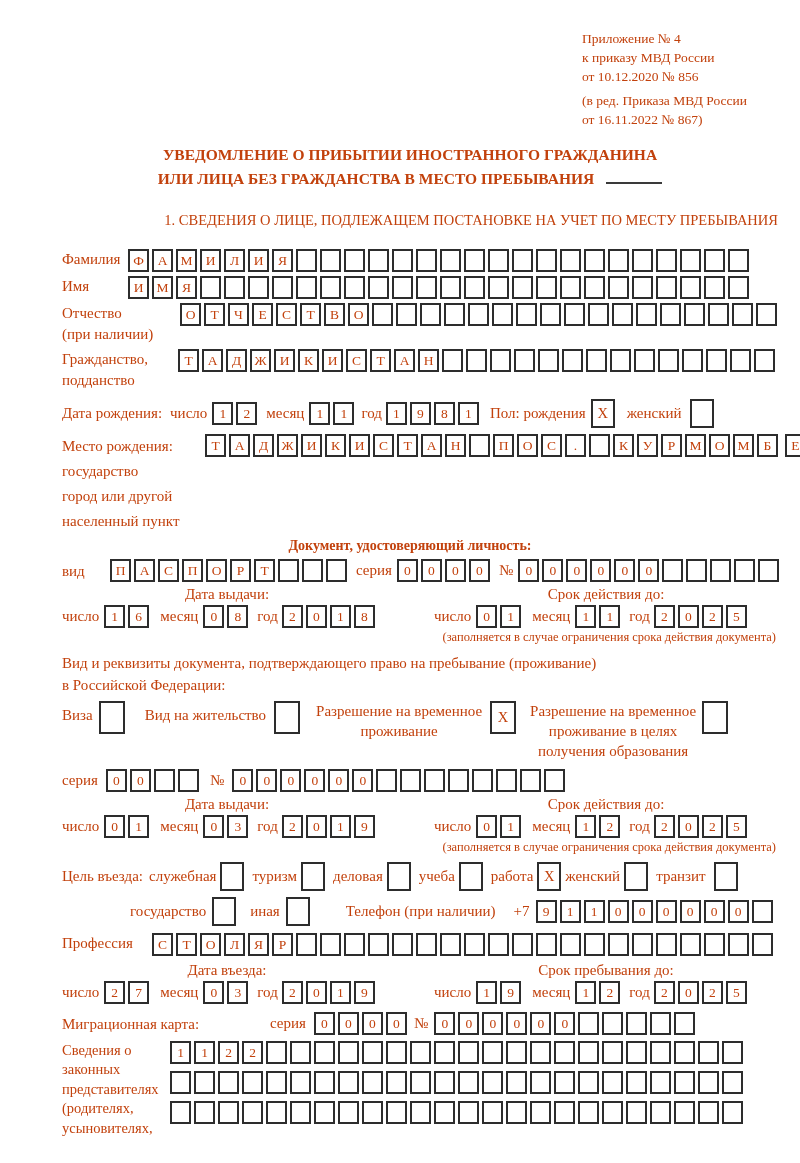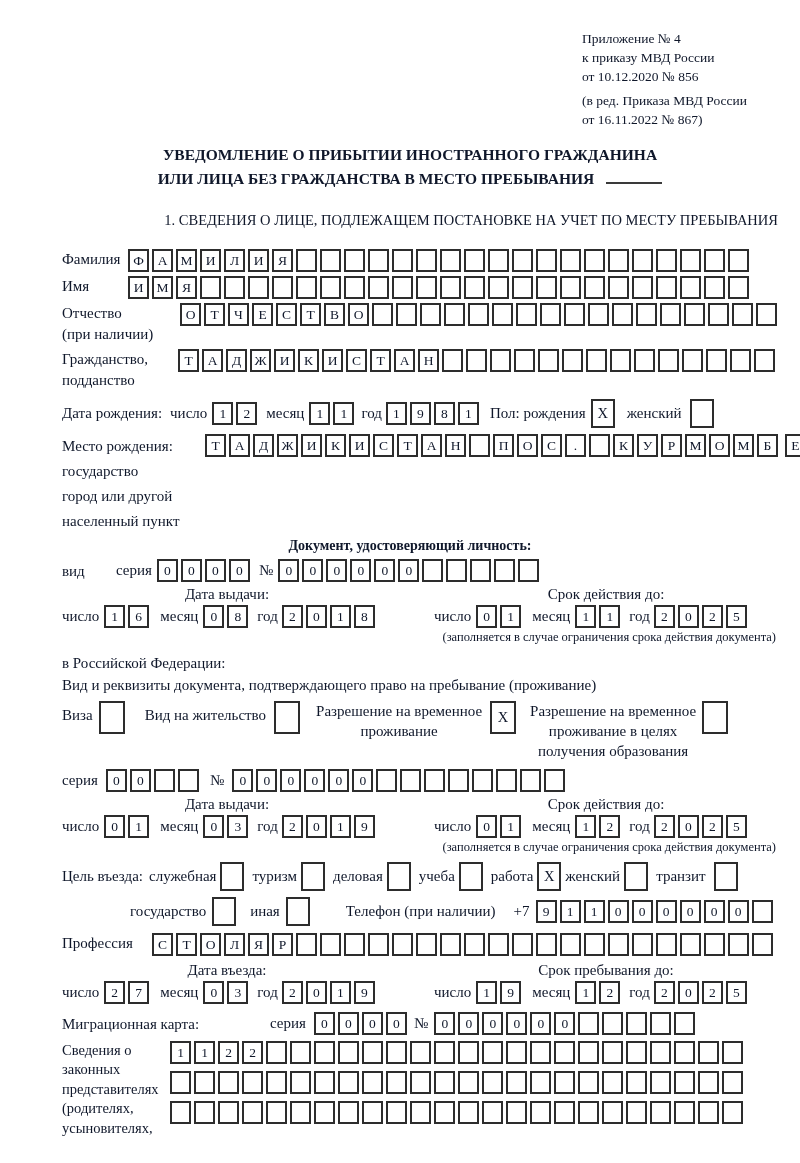--- a/index.html
+++ b/index.html
@@ -1,20 +1,20 @@
 <!DOCTYPE html>
 <html><head>
 <meta charset="utf-8">
 <style>
   html,body{margin:0;padding:0;background:#fff;}
   .page{
     width:800px;height:1163px;box-sizing:border-box;
     padding:30px 22px 10px 62px;
     font-family:"Liberation Serif","DejaVu Serif",serif;
-    color:#0f172a;background:#fff;overflow:hidden;position:relative;
+    color:#c2410c;background:#fff;overflow:hidden;position:relative;
   }
   .hdr{margin-left:520px;font-size:13.5px;line-height:1.4;}
   .hdr div{white-space:nowrap;}
   .hdr .gap{height:5px;}
   .formlbl{margin-top:20px;text-align:right;padding-right:12px;font-weight:bold;font-size:15px;letter-spacing:.5px;}
   .title{margin-top:14px;margin-left:-20px;text-align:center;font-weight:bold;font-size:15.5px;line-height:1.5;}
   .blank-line{display:inline-block;width:56px;height:13px;border-bottom:2px solid #3a3a3a;margin-left:12px;}
   .sec-heading{margin-top:22px;margin-left:-24px;text-align:right;font-weight:normal;font-size:14.5px;white-space:nowrap;}
   .formbody{margin-top:20px;font-size:15px;}
   .frow{display:flex;align-items:flex-start;margin-bottom:4px;white-space:nowrap;}
@@ -127,20 +127,21 @@
         <div class="cells ml35 mb7"><span class="c">Т</span><span class="c">А</span><span class="c">Д</span><span class="c">Ж</span><span class="c">И</span><span class="c">К</span><span class="c">И</span><span class="c">С</span><span class="c">Т</span><span class="c">А</span><span class="c">Н</span><span class="c"></span><span class="c">П</span><span class="c">О</span><span class="c">С</span><span class="c">.</span><span class="c"></span><span class="c">К</span><span class="c">У</span><span class="c">Р</span><span class="c">М</span><span class="c">О</span><span class="c">М</span><span class="c">Б</span></div>
         <div class="cells mb7"><span class="c">Е</span></div>
         
       </div>
     </div>
 
     <div class="doc-heading">Документ, удостоверяющий личность:</div>
 
     <div class="frow aic">
       <span class="lw48">вид</span>
+      <span class="cells"><span class="c">П</span><span class="c">А</span><span class="c">С</span><span class="c">П</span><span class="c">О</span><span class="c">Р</span><span class="c">Т</span><span class="c"></span><span class="c"></span><span class="c"></span></span>
       <span class="ml6 mr5">серия</span>
       <span class="cells"><span class="c">0</span><span class="c">0</span><span class="c">0</span><span class="c">0</span></span>
       <span class="ml6 mr5">№</span>
       <span class="cells"><span class="c">0</span><span class="c">0</span><span class="c">0</span><span class="c">0</span><span class="c">0</span><span class="c">0</span><span class="c"></span><span class="c"></span><span class="c"></span><span class="c"></span><span class="c"></span></span>
     </div>
 
     <div class="datecols">
       <div class="dcol-l">
         <div class="dlbl">Дата выдачи:</div>
         <div class="drow">
@@ -159,22 +160,22 @@
           <span class="cells"><span class="c">0</span><span class="c">1</span></span>
           <span class="ml8 mr5">месяц</span>
           <span class="cells"><span class="c">1</span><span class="c">1</span></span>
           <span class="ml6 mr4">год</span>
           <span class="cells"><span class="c">2</span><span class="c">0</span><span class="c">2</span><span class="c">5</span></span>
         </div>
       </div>
     </div>
     <div class="note">(заполняется в случае ограничения срока действия документа)</div>
 
+    <div class="resline">Вид и реквизиты документа, подтверждающего право на пребывание (проживание)</div>
     <div class="resline">в Российской Федерации:</div>
-    <div class="resline">Вид и реквизиты документа, подтверждающего право на пребывание (проживание)</div>
 
     <div class="permits">
       <span class="mr6" style="padding-top:4px;">Виза</span>
       <span class="cbx cbx-lg"></span>
       <span class="ml20 mr8" style="padding-top:4px;">Вид на жительство</span>
       <span class="cbx cbx-lg"></span>
       <div class="pl-c ml16 mr8">
         <div>Разрешение на временное</div>
         <div>проживание</div>
       </div>

